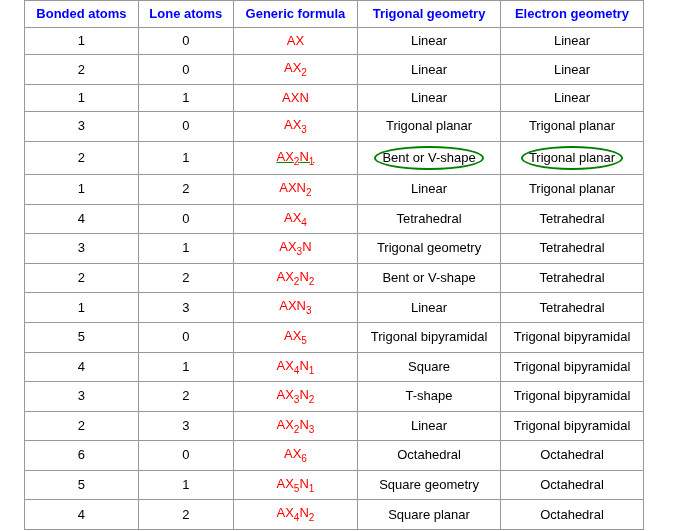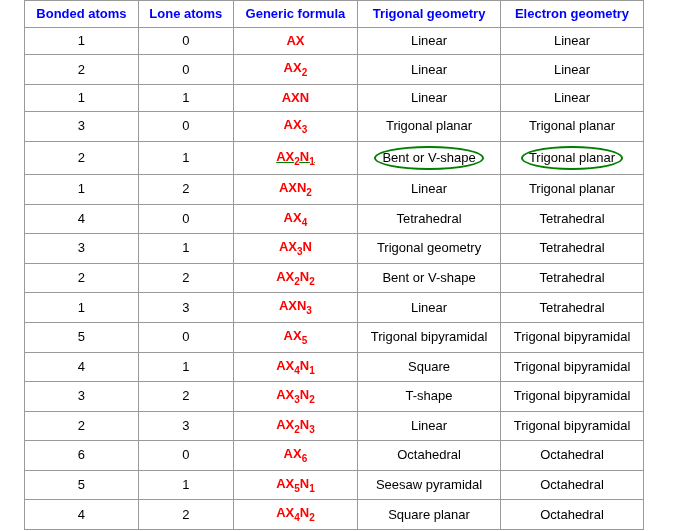--- a/index.html
+++ b/index.html
@@ -20,21 +20,21 @@
       padding: 4px 6px;
       line-height: 1.4;
     }
     th {
       color: #00f;
       font-weight: bold;
       background: #fff;
     }
     td.formula {
       color: red;
-      font-weight: bold;
+      font-weight: normal;
     }
     td.formula sub {
       font-size: 10px;
     }
     td.formula span.underline {
       text-decoration: underline;
       text-decoration-color: green;
       -webkit-text-decoration-color: green;
     }
     .circled {
@@ -162,21 +162,21 @@
         <td>6</td>
         <td>0</td>
         <td class="formula">AX<sub>6</sub></td>
         <td>Octahedral</td>
         <td>Octahedral</td>
       </tr>
       <tr>
         <td>5</td>
         <td>1</td>
         <td class="formula">AX<sub>5</sub>N<sub>1</sub></td>
-        <td>Seesaw pyramidal</td>
+        <td>Square geometry</td>
         <td>Octahedral</td>
       </tr>
       <tr>
         <td>4</td>
         <td>2</td>
         <td class="formula">AX<sub>4</sub>N<sub>2</sub></td>
         <td>Square planar</td>
         <td>Octahedral</td>
       </tr>
     </tbody>

